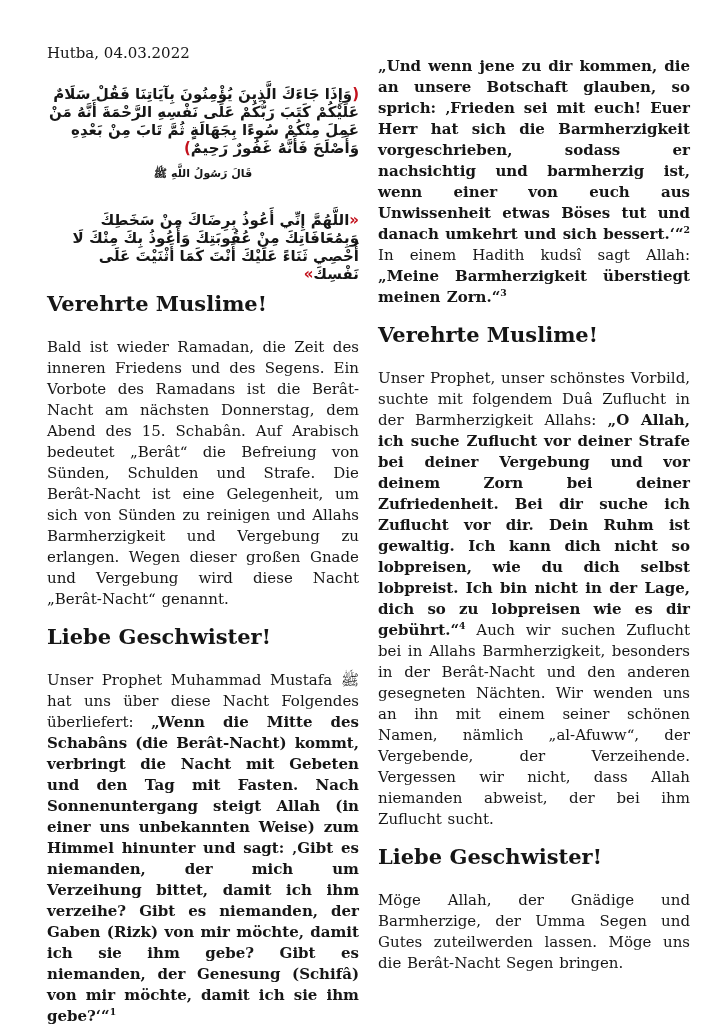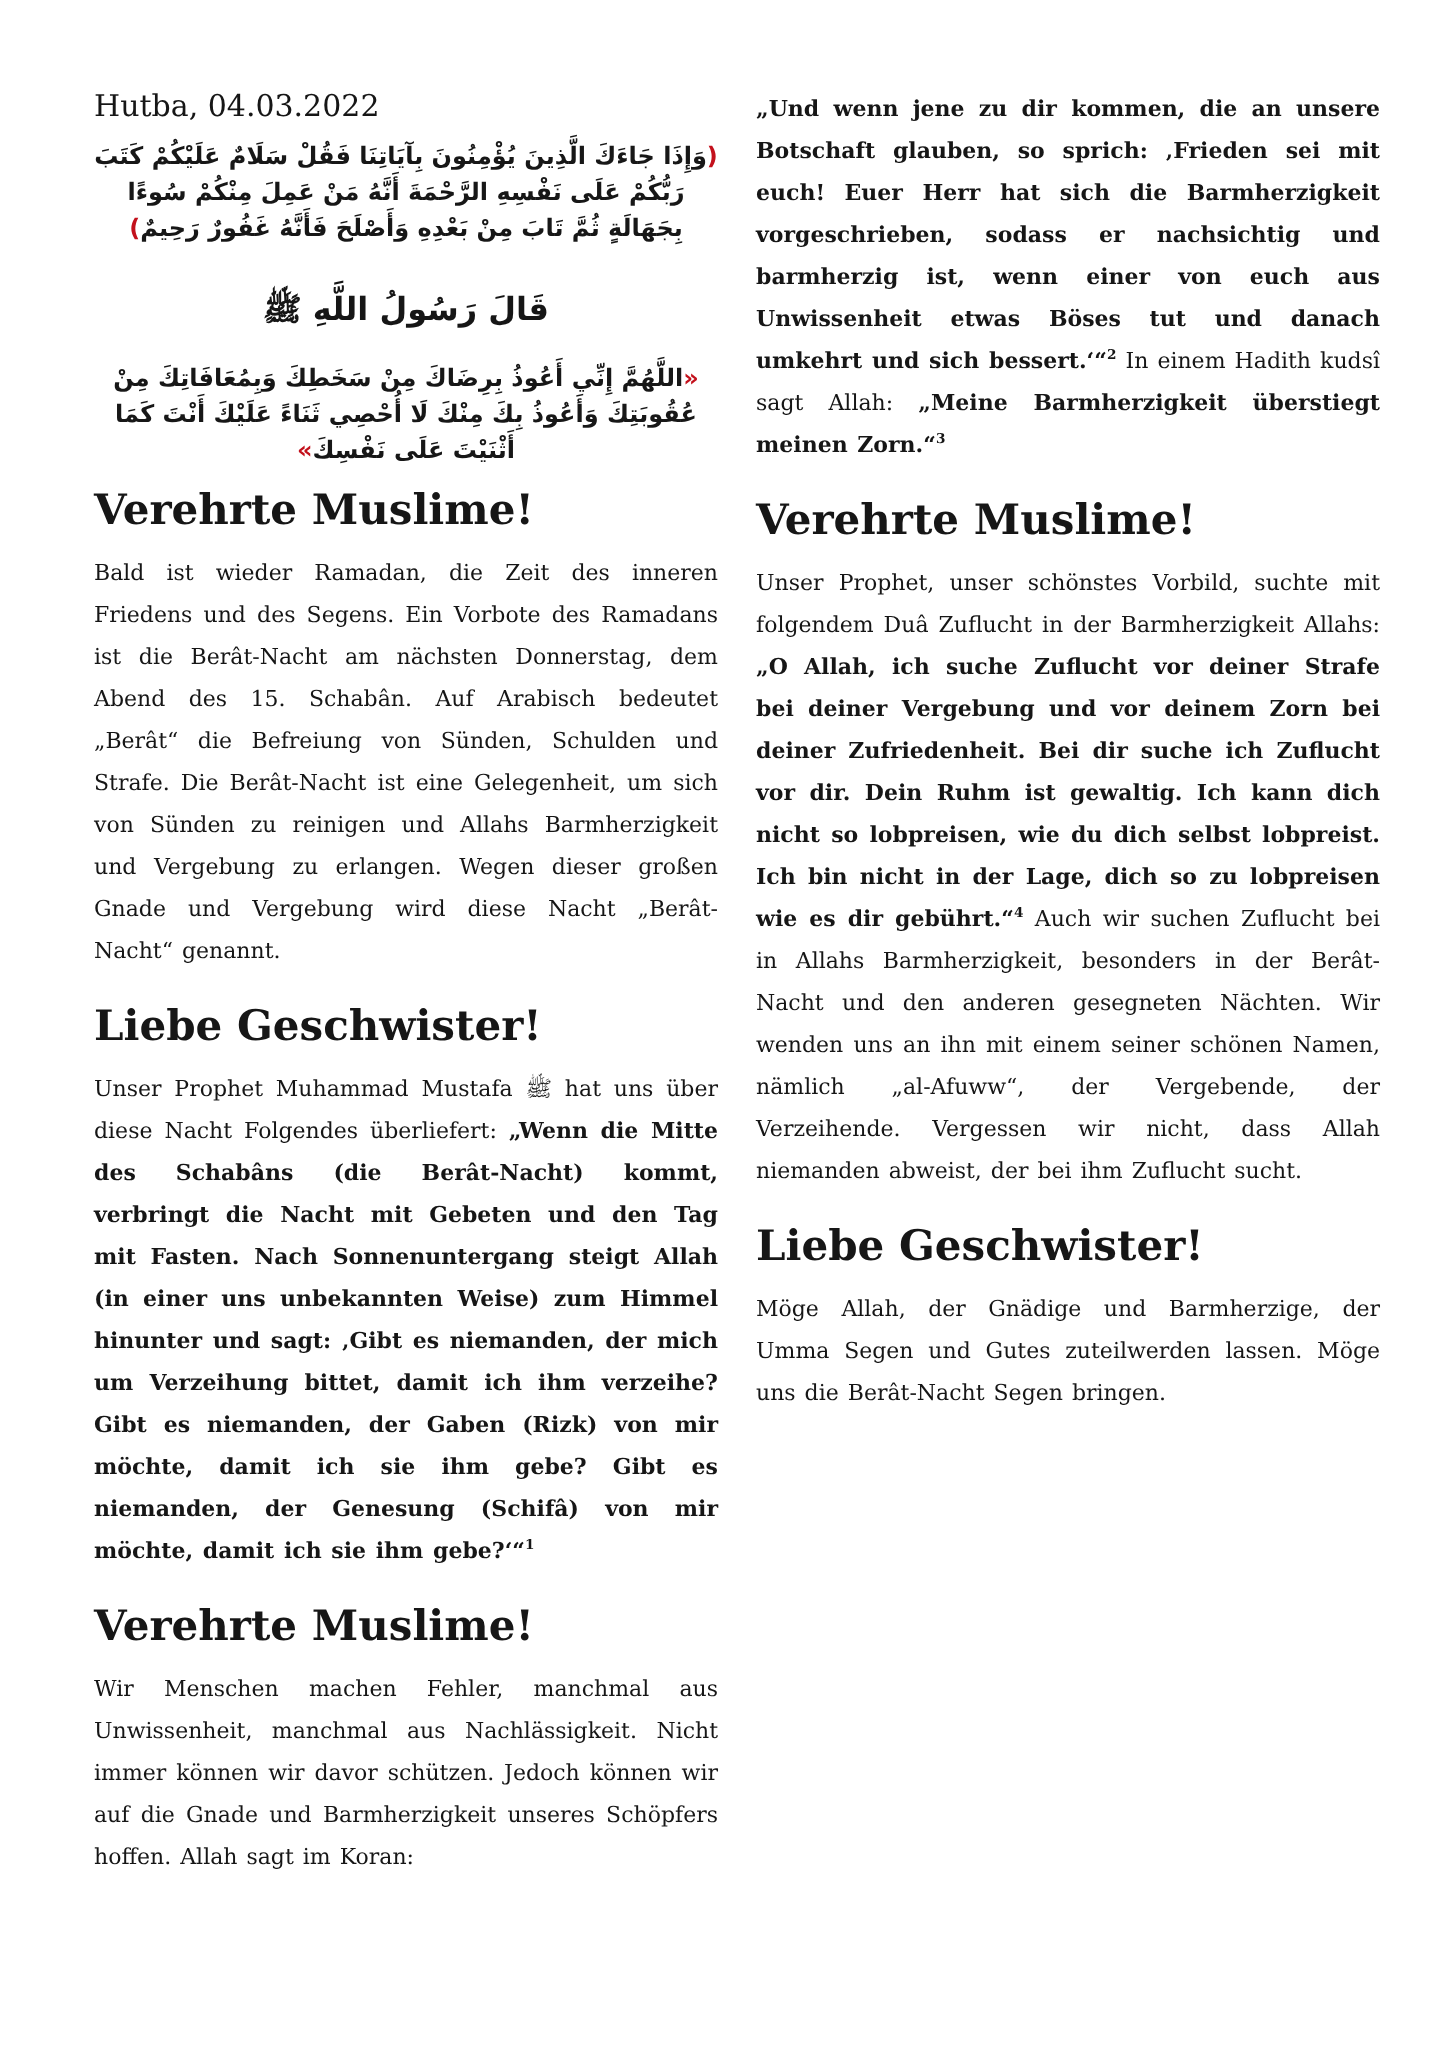--- a/index.html
+++ b/index.html
@@ -14,40 +14,39 @@
   .page{position:absolute;inset:0;}
   .col{position:absolute;top:44px;display:flex;flex-direction:column;width:312px;height:945px;}
   .col-left{left:47px;}
   .col-right{left:378px;}
   .date-line{font-size:15px;margin:0 0 3px 0;}
   .doc-title{font-size:16px;font-weight:bold;margin:0 0 8px 0;}
   .arabic{
     direction:rtl;
     font-family:"DejaVu Sans",sans-serif;
     font-weight:bold;
-    font-size:12px;
+    font-size:15px;
     line-height:18px;
-    text-align:center;
-    margin:4px 0 6px 0;
+    margin:20px 0 6px 0;
     color:#171717;
   }
   .arabic-small{
     direction:rtl;
     font-family:"DejaVu Sans",sans-serif;
-    font-size:16px;
+    font-size:11px;
     text-align:center;
-    margin:16px 0 8px 0;
+    margin:4px 0 8px 0;
     font-weight:bold;
   }
   .red{color:#c3111c;}
   .para{
-    font-size:11px;
+    font-size:15px;
     line-height:21px;
     text-align:justify;
-    margin:0 0 12px 0;
+    margin:12px 0 12px 0;
     word-spacing:1px;
   }
   .section-heading{
     font-size:21px;
     font-weight:bold;
     margin:2px 0 9px 0;
   }
   .b{font-weight:bold;}
   sup{font-size:0.62em;vertical-align:super;line-height:0;}
 </style>

